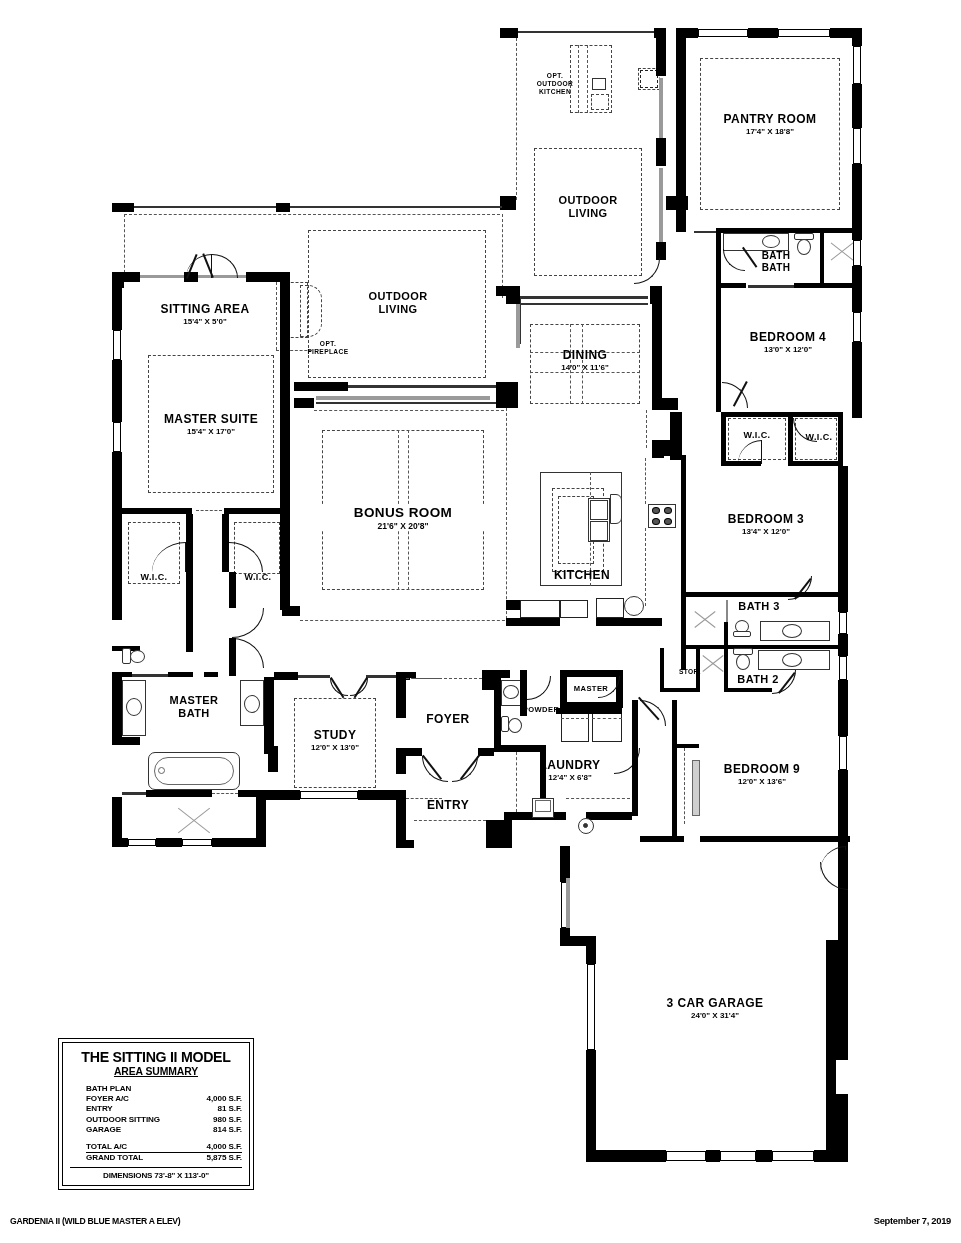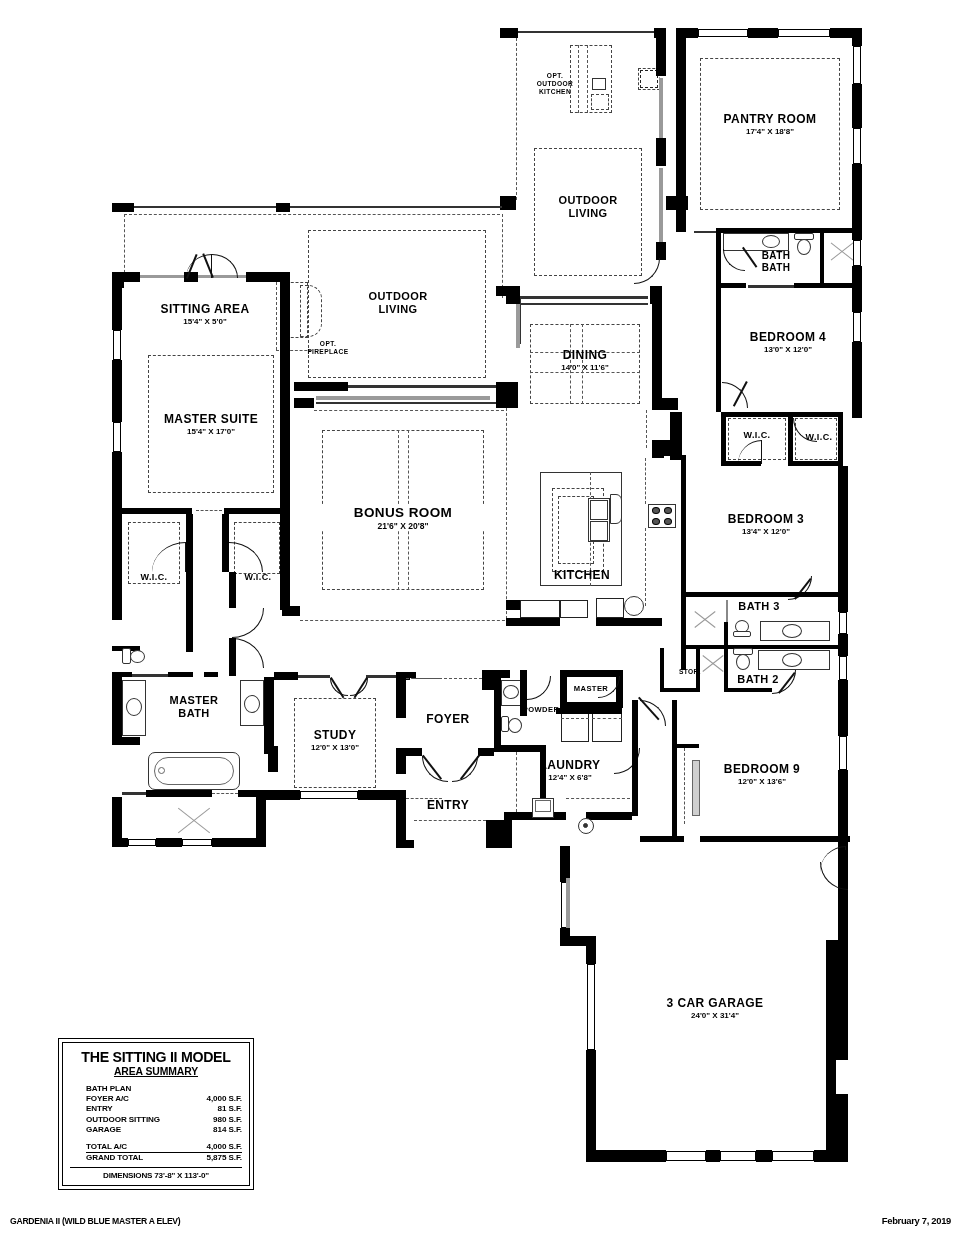--- a/index.html
+++ b/index.html
@@ -609,14 +609,14 @@
         </div>
       </div>
       <div id="tb-dims">DIMENSIONS 73'-8" X 113'-0"</div>
     </div>
   </div>
 
 </div>
 
 <div id="footer">
   <div id="footer-left">GARDENIA II (WILD BLUE MASTER A ELEV)</div>
-  <div id="footer-right">February 7, 2019</div>
+  <div id="footer-right">September 7, 2019</div>
 </div>
 
 </body></html>

